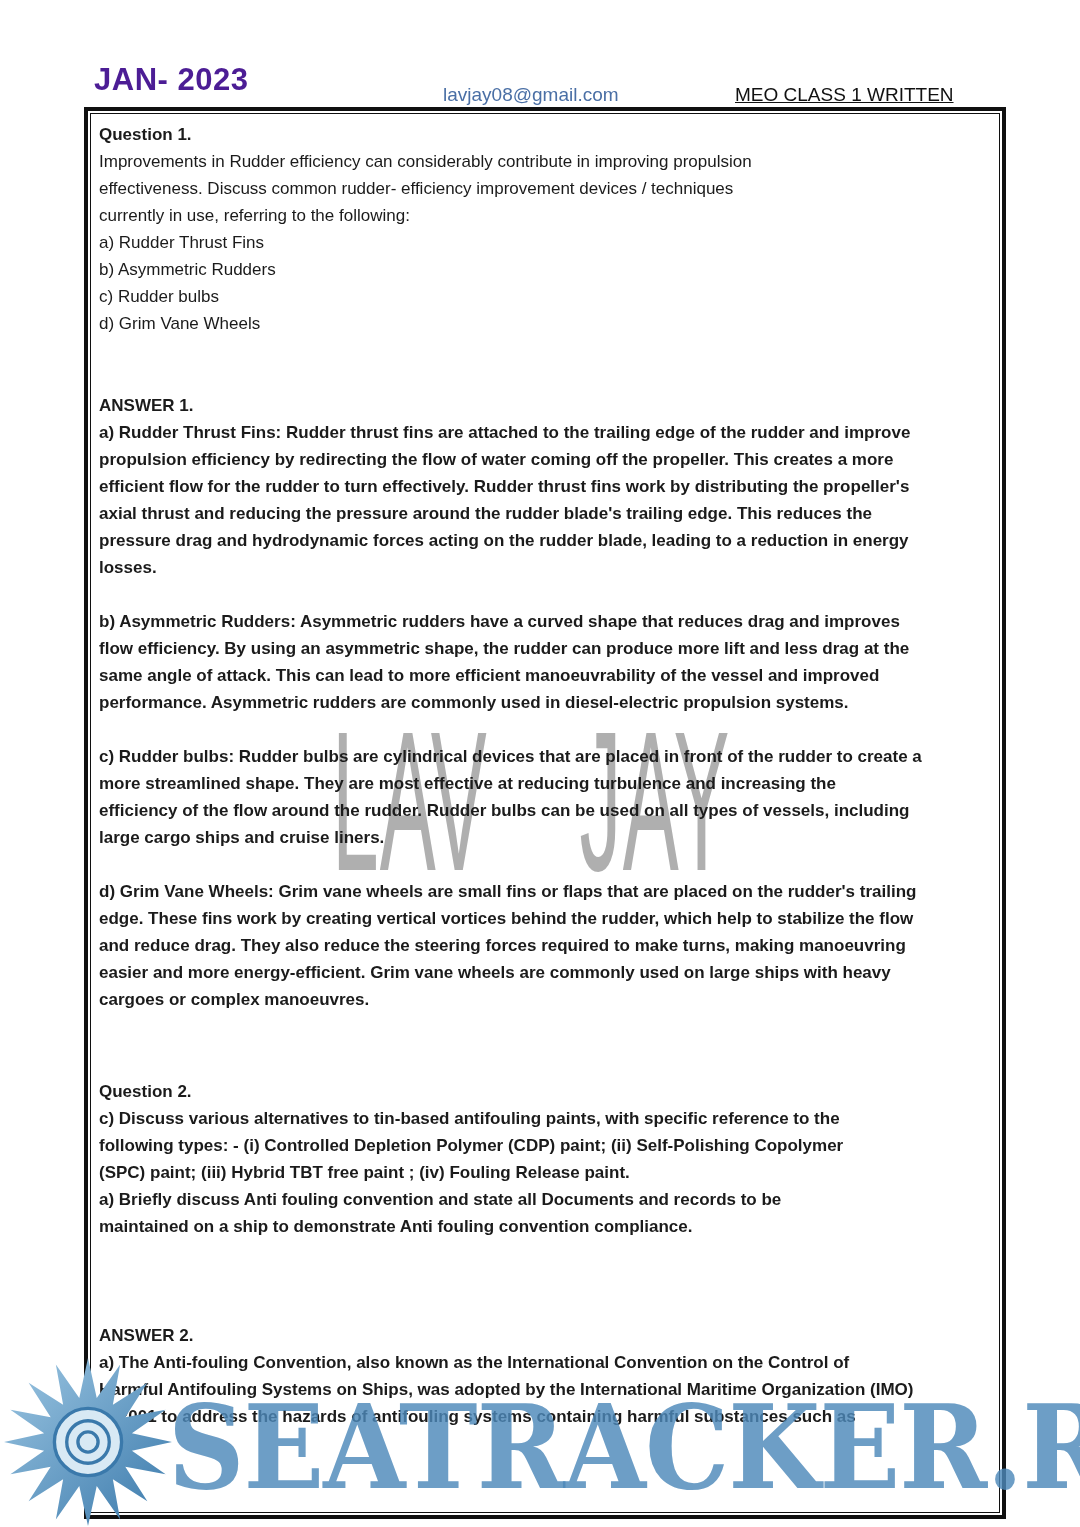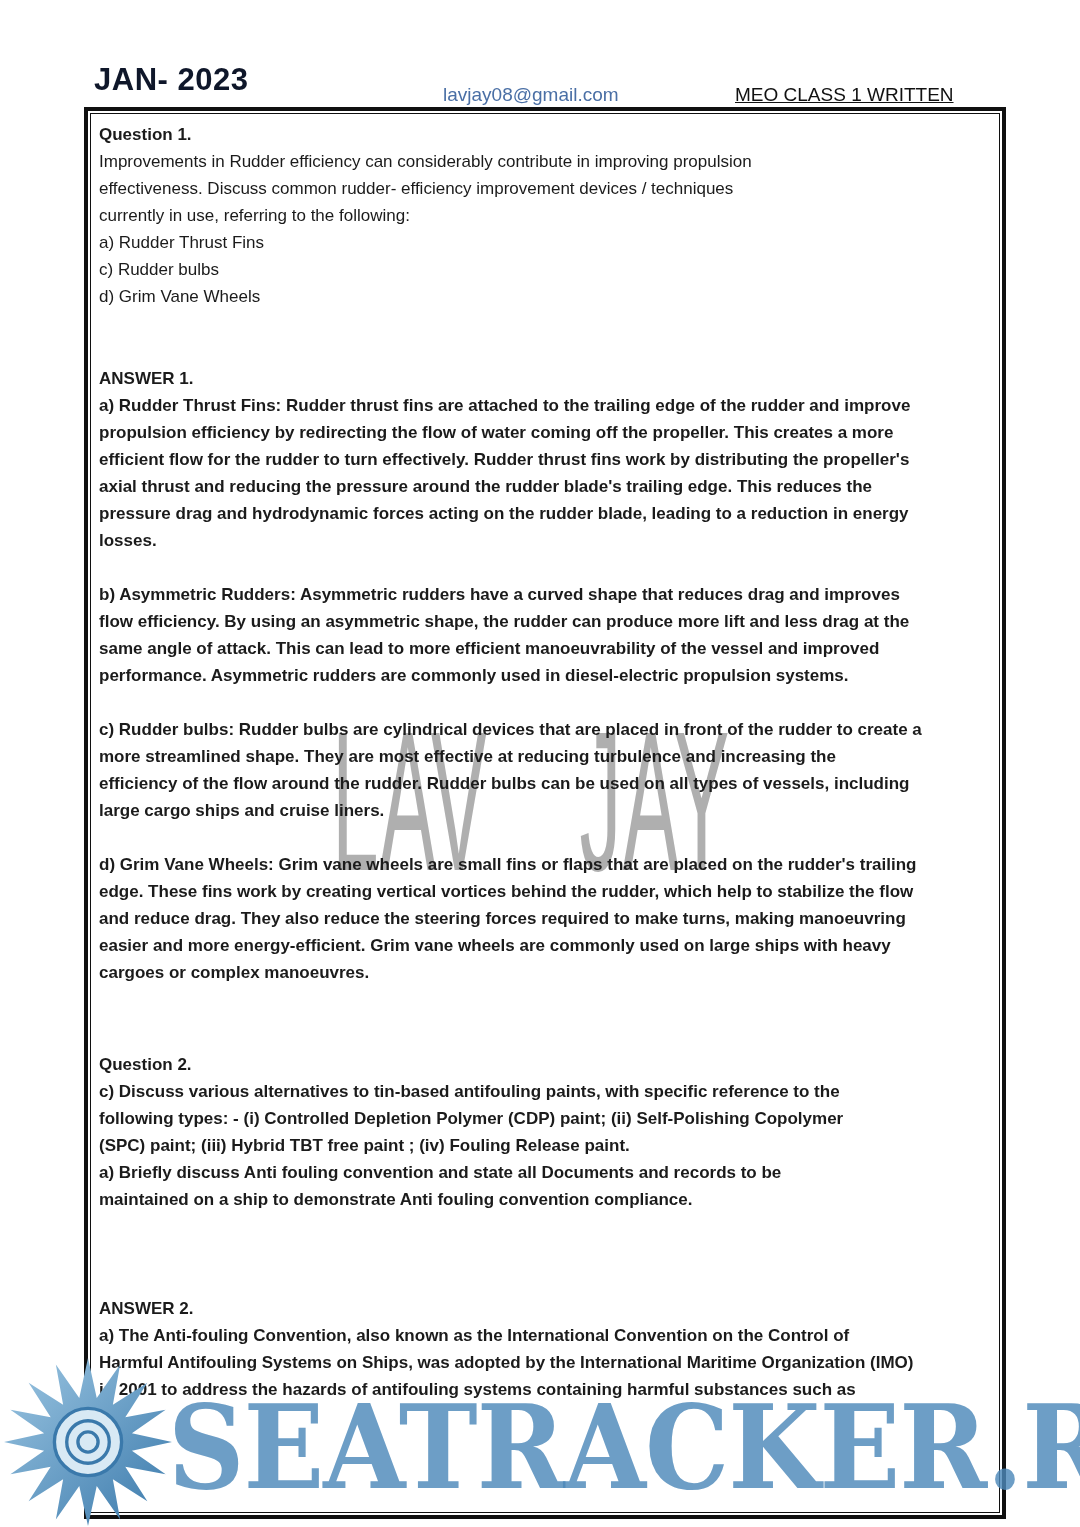--- a/index.html
+++ b/index.html
@@ -9,21 +9,21 @@
     background: #ffffff;
     font-family: "Liberation Sans", sans-serif;
     color: #1b1b1b;
     overflow: hidden;
   }
 
   
   .header-date {
     position: absolute; left: 94px; top: 62px;
     font-size: 31px; font-weight: 700; letter-spacing: 0.5px;
-    color: #0f172a; z-index: 2;
+    color: #4c1d95; z-index: 2;
   }
   .header-email {
     position: absolute; left: 443px; top: 84px;
     font-size: 19px; color: #4a6fa5;
     cursor: pointer; z-index: 2;
   }
   .header-title {
     position: absolute; left: 735px; top: 84px;
     font-size: 19px; color: #111;
     text-decoration: underline; z-index: 2;
@@ -90,20 +90,21 @@
 
 <div class="frame">
   <div class="frame-inner">
 
     <section>
       <p class="sec-heading">Question 1.</p>
       <div class="intro">Improvements in Rudder efficiency can considerably contribute in improving propulsion
 effectiveness. Discuss common rudder- efficiency improvement devices / techniques
 currently in use, referring to the following:</div>
       <div class="list-line">a) Rudder Thrust Fins</div>
+      <div class="list-line">b) Asymmetric Rudders</div>
       <div class="list-line">c) Rudder bulbs</div>
       <div class="list-line">d) Grim Vane Wheels</div>
     </section>
 
     <div class="spacer-a"></div>
 
     <section>
       <p class="sec-heading">ANSWER 1.</p>
       <div class="para">a) Rudder Thrust Fins: Rudder thrust fins are attached to the trailing edge of the rudder and improve
 propulsion efficiency by redirecting the flow of water coming off the propeller. This creates a more

